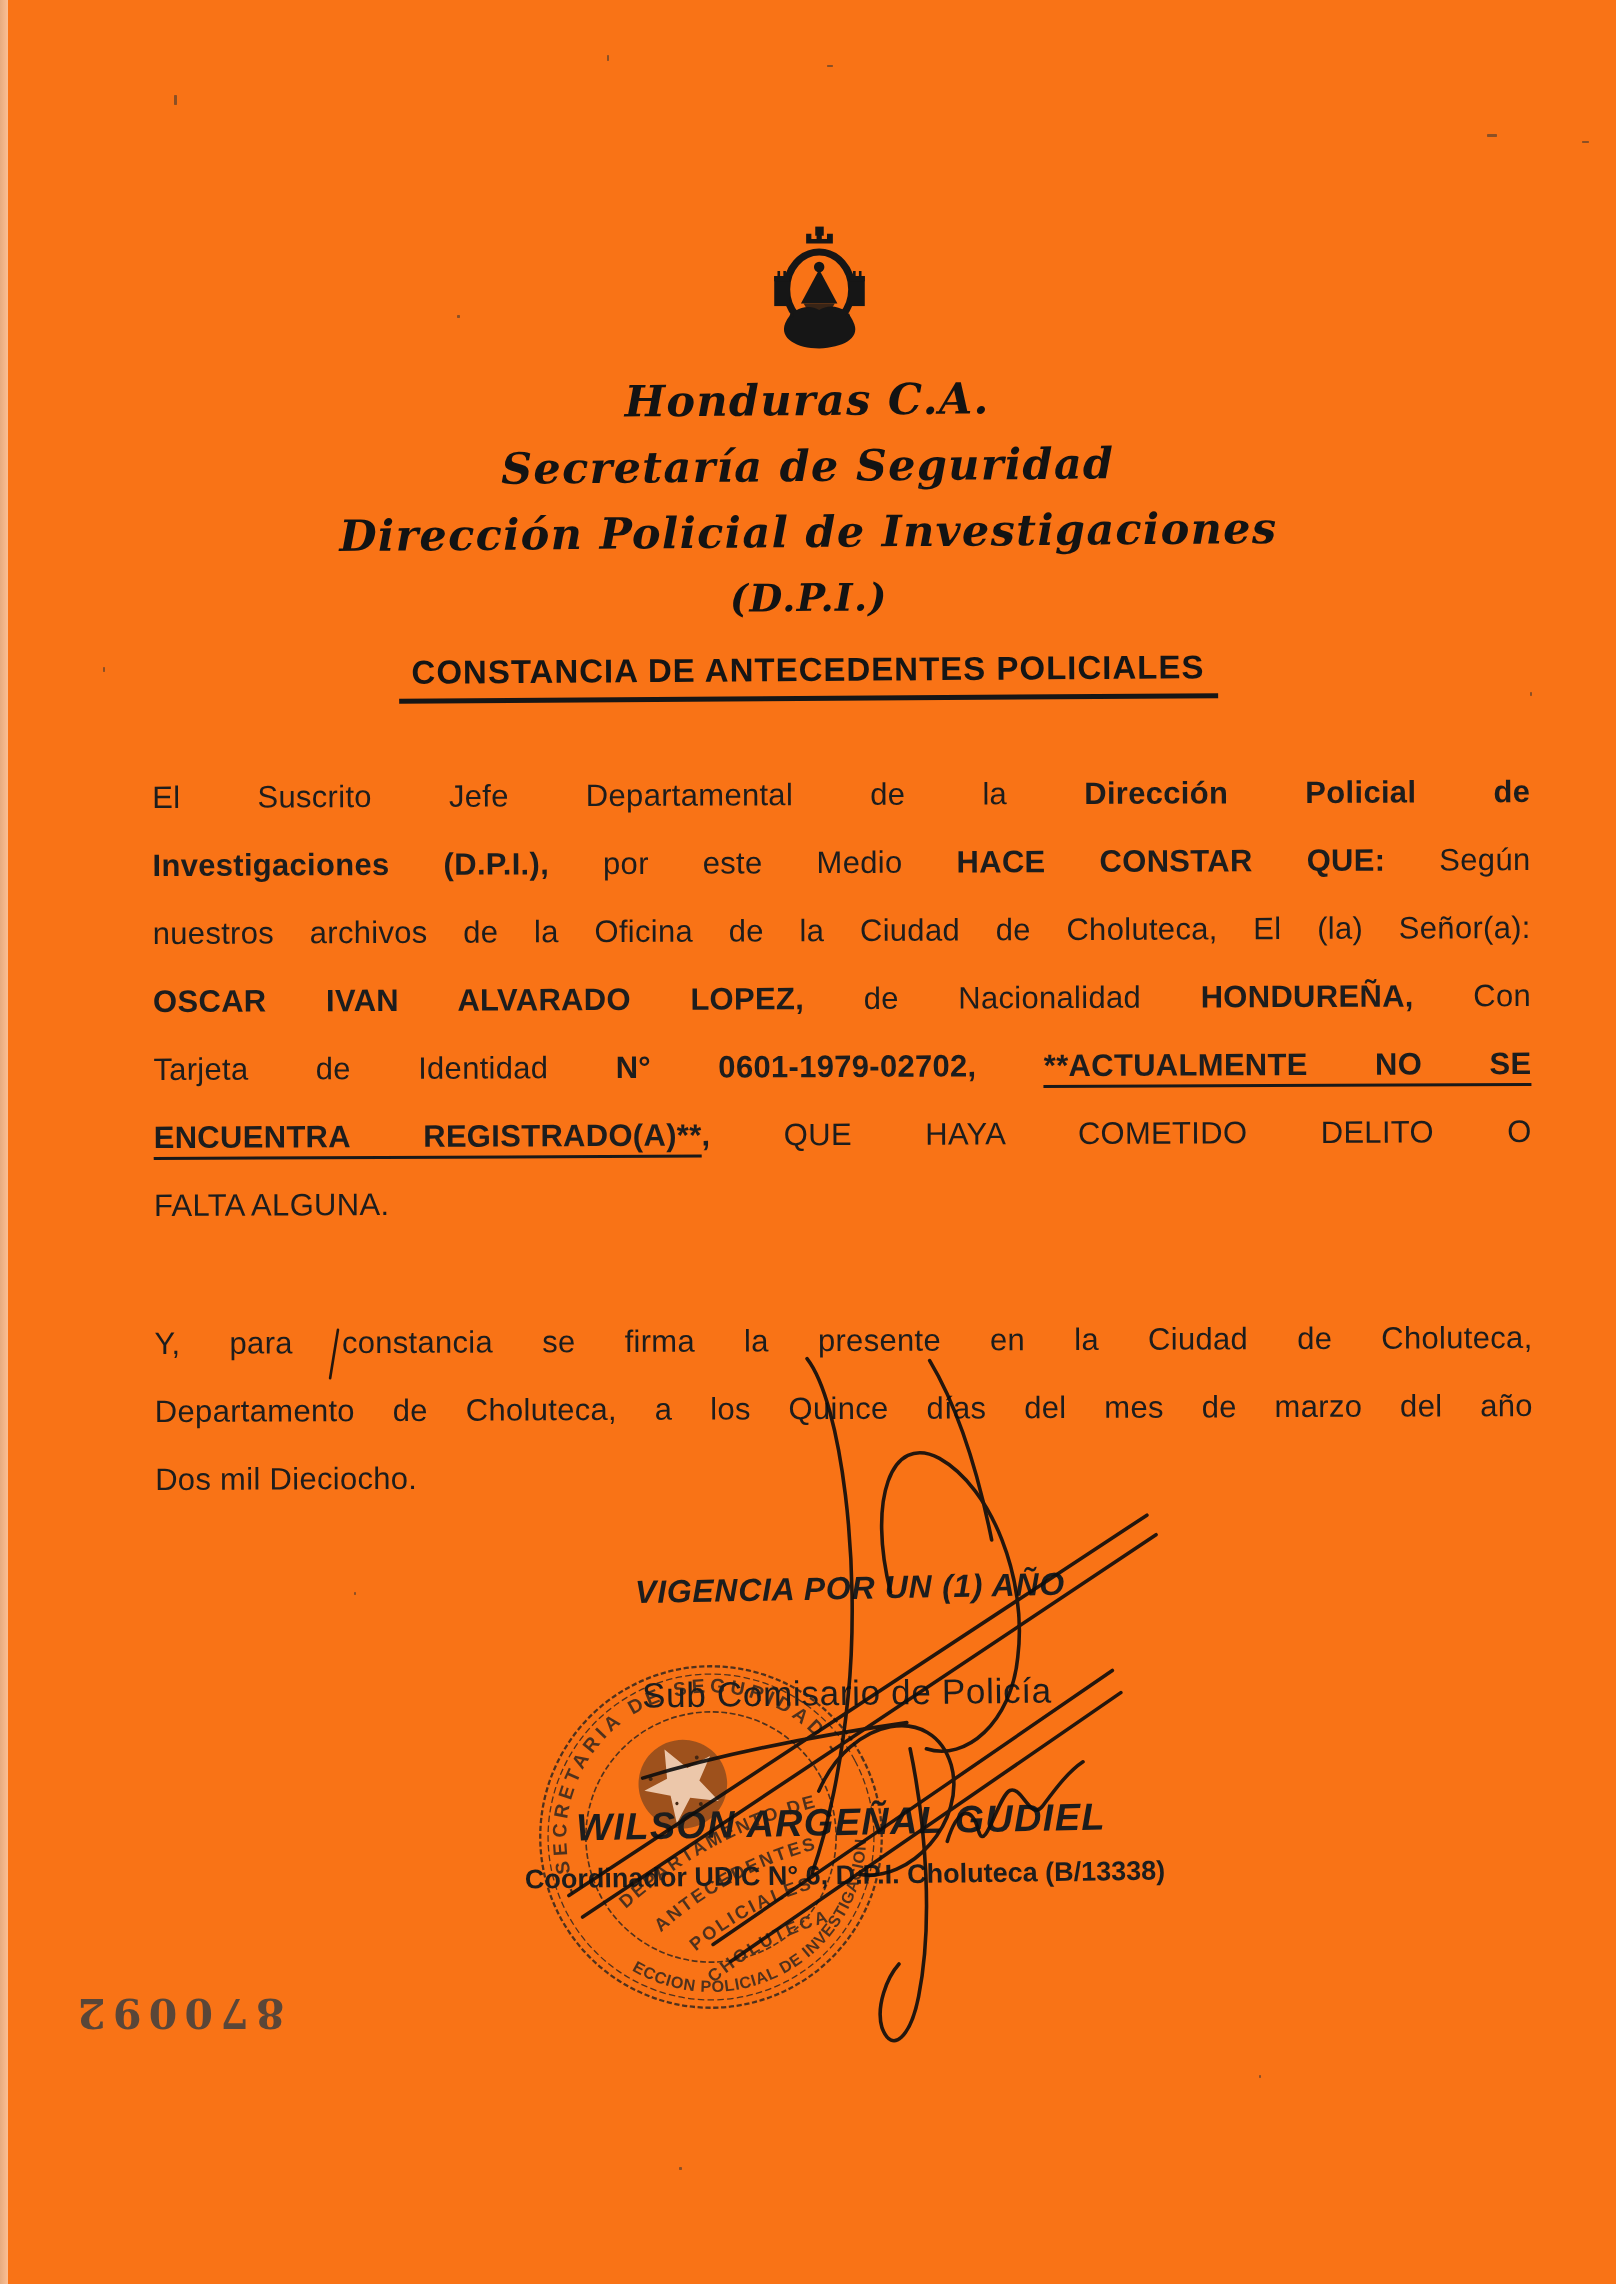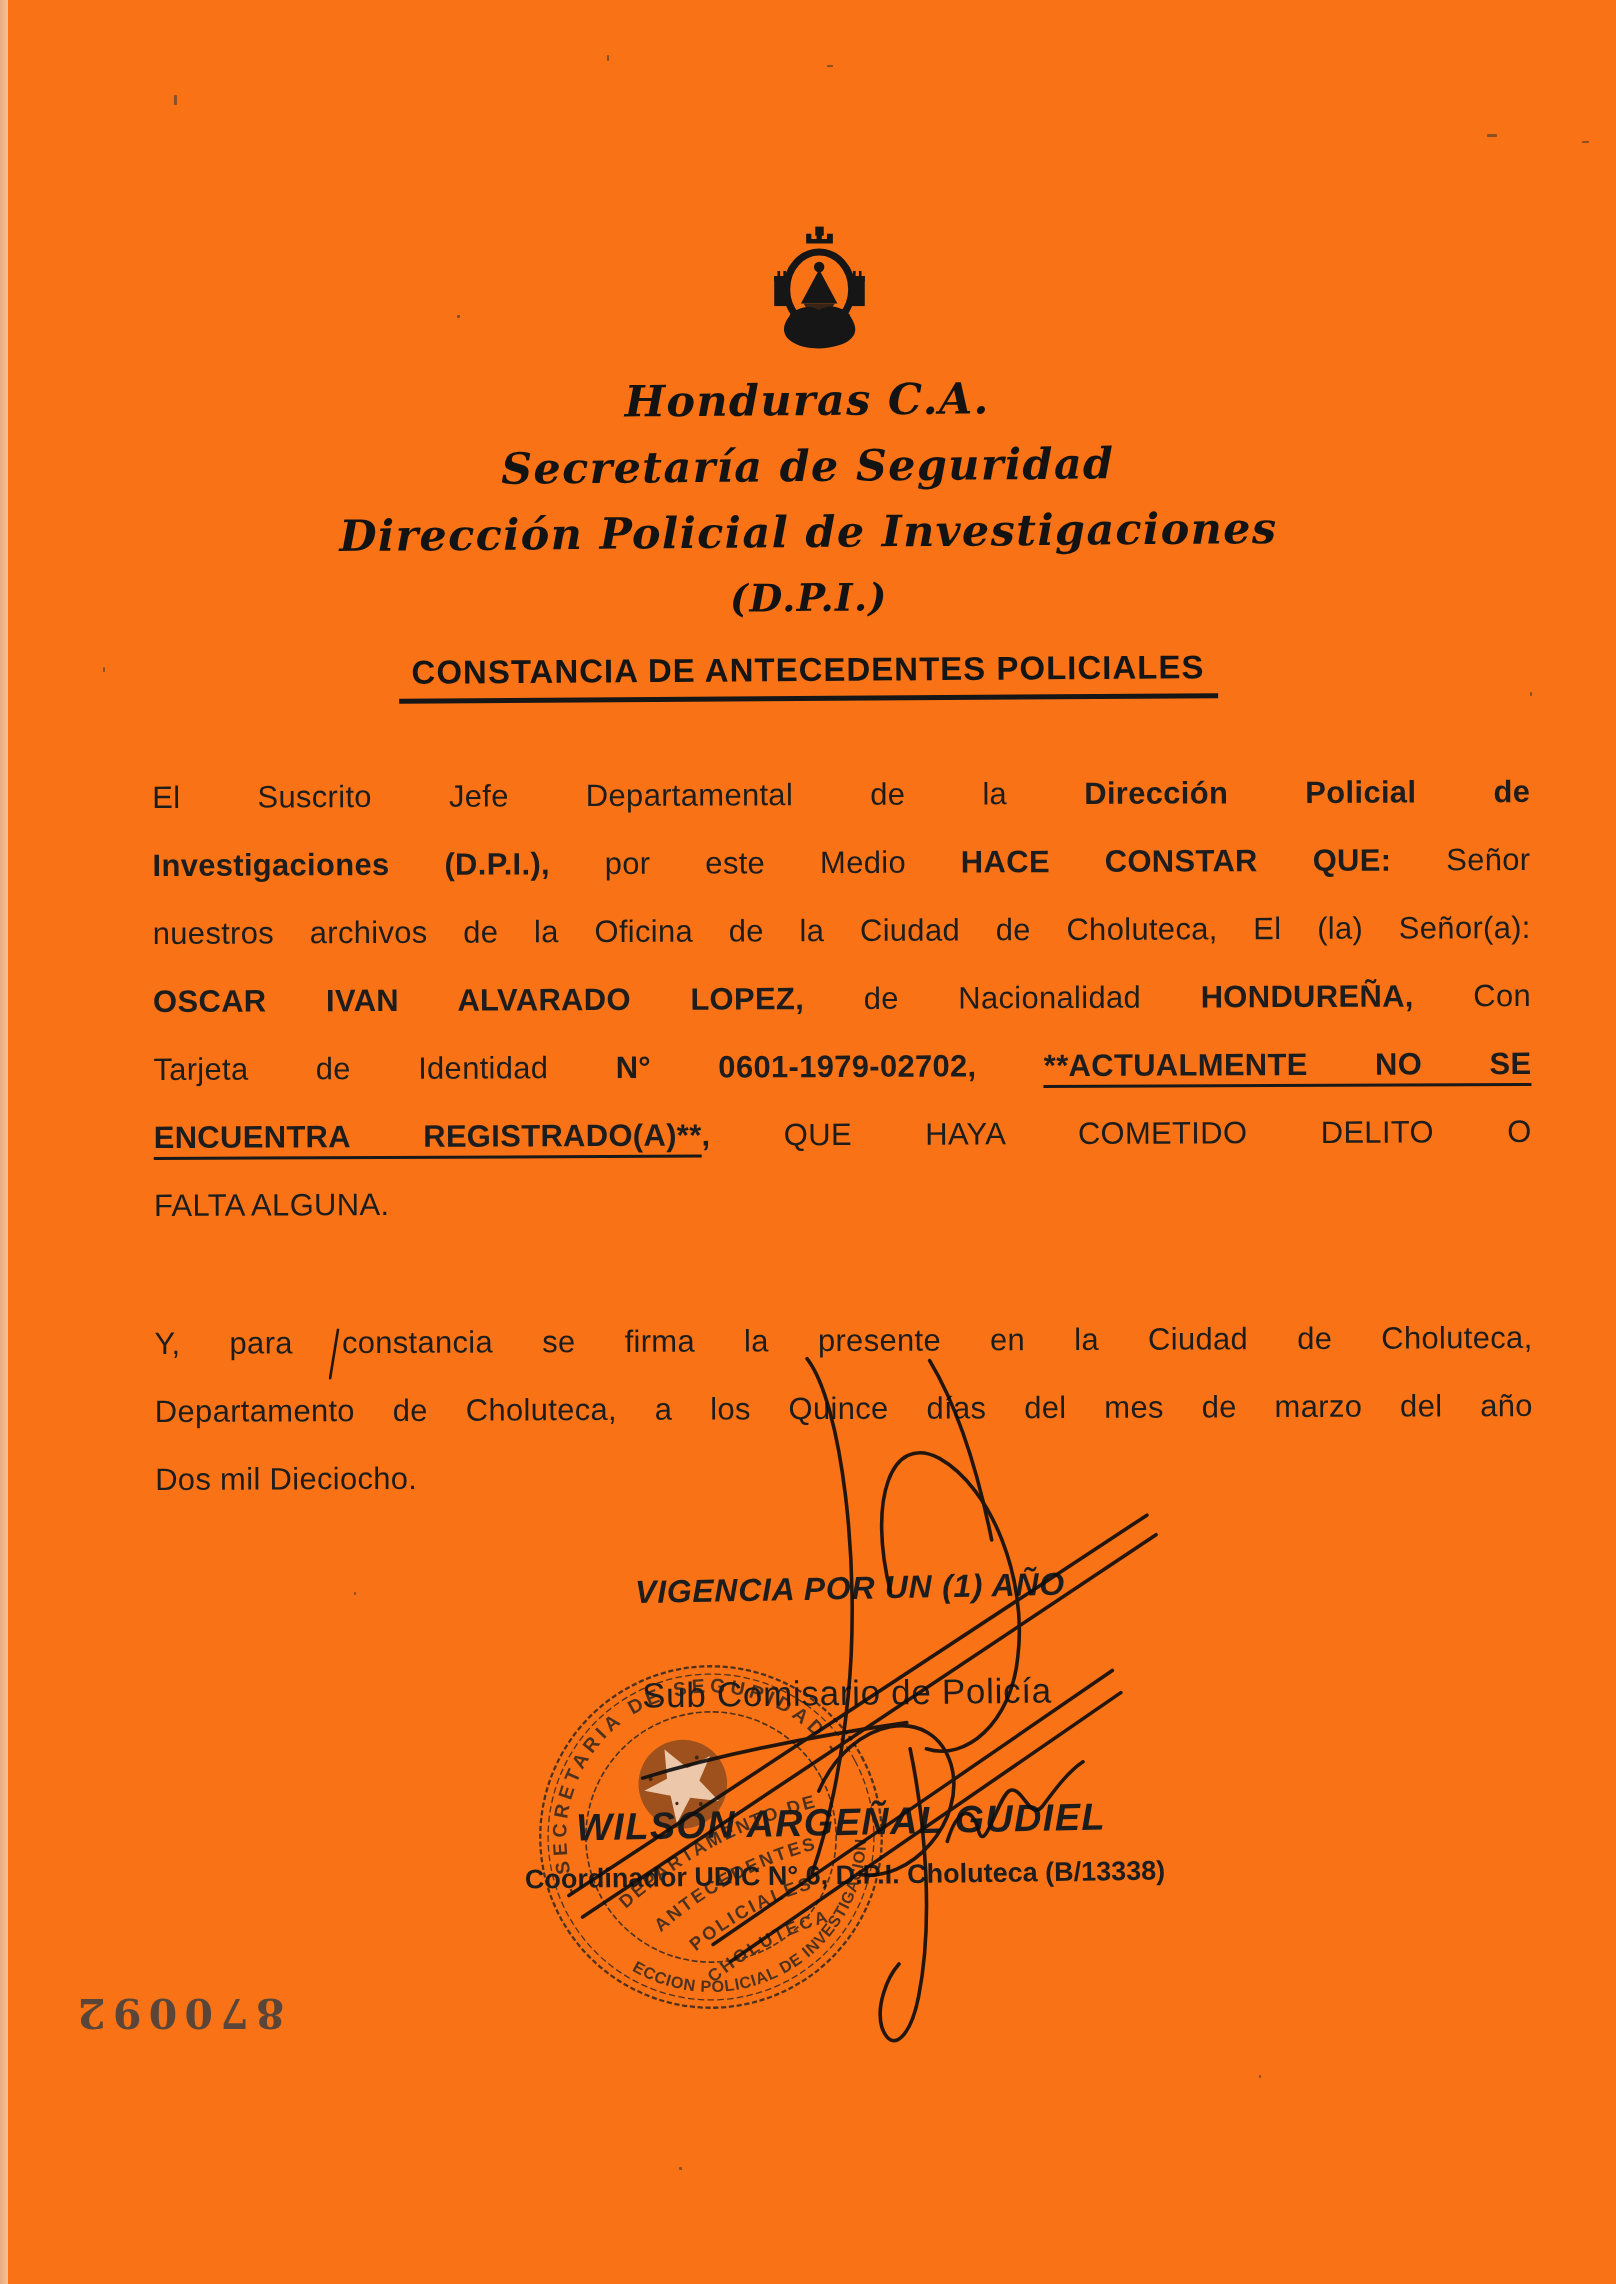--- a/index.html
+++ b/index.html
@@ -77,21 +77,21 @@
     <div class="ln">Dirección Policial de Investigaciones</div>
     <div class="ln small">(D.P.I.)</div>
   </div>
 
   <div class="title-wrap">
     <span class="doc-title">CONSTANCIA DE ANTECEDENTES POLICIALES</span>
   </div>
 
   <div class="body-text">
     <div class="jline"><span>El Suscrito Jefe Departamental de la </span><span class="b">Dirección Policial de</span></div>
-    <div class="jline"><span class="b">Investigaciones (D.P.I.),</span><span> por este Medio </span><span class="b">HACE CONSTAR QUE:</span><span> Señor</span></div>
+    <div class="jline"><span class="b">Investigaciones (D.P.I.),</span><span> por este Medio </span><span class="b">HACE CONSTAR QUE:</span><span> Según</span></div>
     <div class="jline"><span>nuestros archivos de la Oficina de la Ciudad de Choluteca, El (la) Señor(a):</span></div>
     <div class="jline"><span class="b">OSCAR IVAN ALVARADO LOPEZ,</span><span> de Nacionalidad </span><span class="b">HONDUREÑA,</span><span> Con</span></div>
     <div class="jline"><span>Tarjeta de Identidad </span><span class="b">N° 0601-1979-02702, </span><span class="bu">**ACTUALMENTE NO SE</span></div>
     <div class="jline"><span class="bu">ENCUENTRA REGISTRADO(A)**</span><span class="b">,</span><span> QUE HAYA COMETIDO DELITO O</span></div>
     <div class="lline"><span>FALTA ALGUNA.</span></div>
     <div class="p2">
       <div class="jline"><span>Y, para constancia se firma la presente en la Ciudad de Choluteca,</span></div>
       <div class="jline"><span>Departamento de Choluteca, a los Quince días del mes de marzo del año</span></div>
       <div class="lline"><span>Dos mil Dieciocho.</span></div>
     </div>

